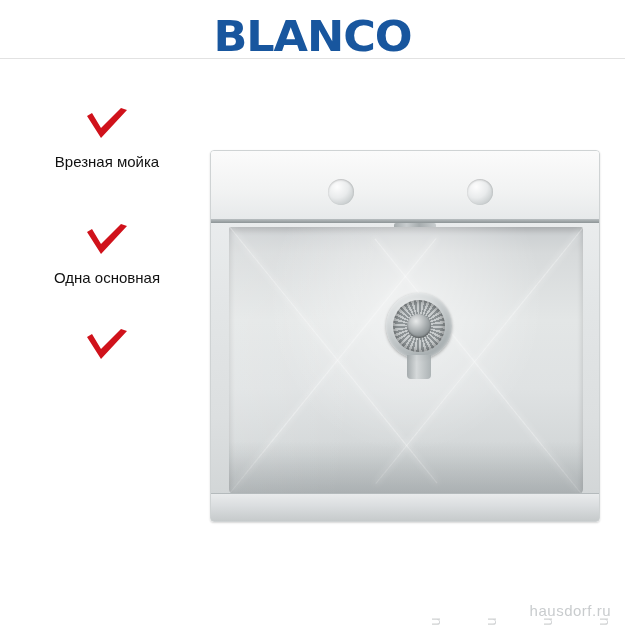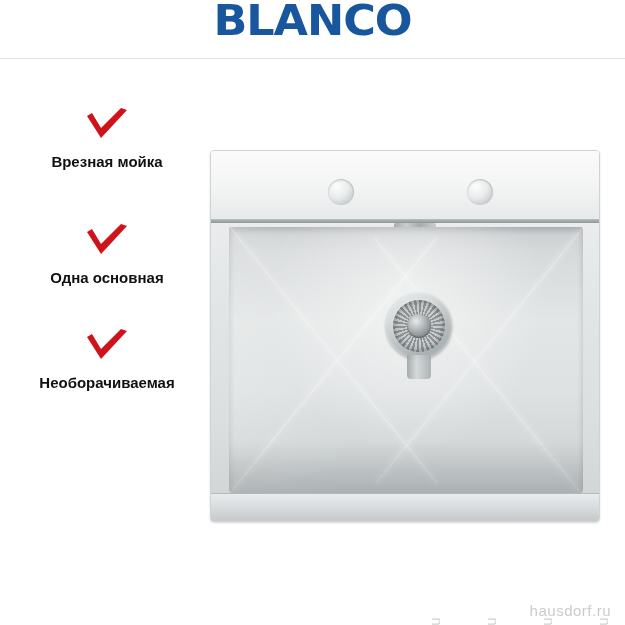--- a/index.html
+++ b/index.html
@@ -22,21 +22,21 @@
   }
 
   
   .brand-bar {
     position: absolute;
     left: 0;
     top: 0;
     width: 625px;
     height: 58px;
     display: flex;
-    align-items: flex-start;
+    align-items: flex-end;
     justify-content: center;
     border-bottom: 1px solid #e2e2e2;
     background: #ffffff;
   }
   .brand-logo {
     font-family: "DejaVu Sans", sans-serif;
     font-weight: 700;
     font-size: 42px;
     letter-spacing: -1px;
     color: #18569e;
@@ -57,21 +57,21 @@
   }
   .check-icon {
     display: block;
     margin: 0 auto 10px auto;
     width: 46px;
     height: 34px;
   }
   .feature-label {
     display: block;
     font-size: 15px;
-    font-weight: 700;
+    font-weight: 400;
     color: #111111;
     line-height: 1.35;
     padding: 0 8px;
   }
   .feature:nth-child(1) { margin-bottom: 52px; }
   .feature:nth-child(2) { }
 
   
   .product {
     position: absolute;
@@ -268,21 +268,20 @@
       <svg class="check-icon" viewBox="0 0 46 34" aria-hidden="true">
         <path d="M3 8 L17 30 L43 2 L37 0 L17 20 L8 5 Z" fill="#d0121b"></path>
       </svg>
       <span class="feature-label">Одна основная</span>
     </div>
 
     <div class="feature">
       <svg class="check-icon" viewBox="0 0 46 34" aria-hidden="true">
         <path d="M3 8 L17 30 L43 2 L37 0 L17 20 L8 5 Z" fill="#d0121b"></path>
       </svg>
-      <span class="feature-label">Необорачиваемая</span>
     </div>
 
   </div>
 
   <div class="product">
     <div class="sink-outer">
 
       <div class="deck"></div>
       <div class="tap-hole left"></div>
       <div class="tap-hole right"></div>

